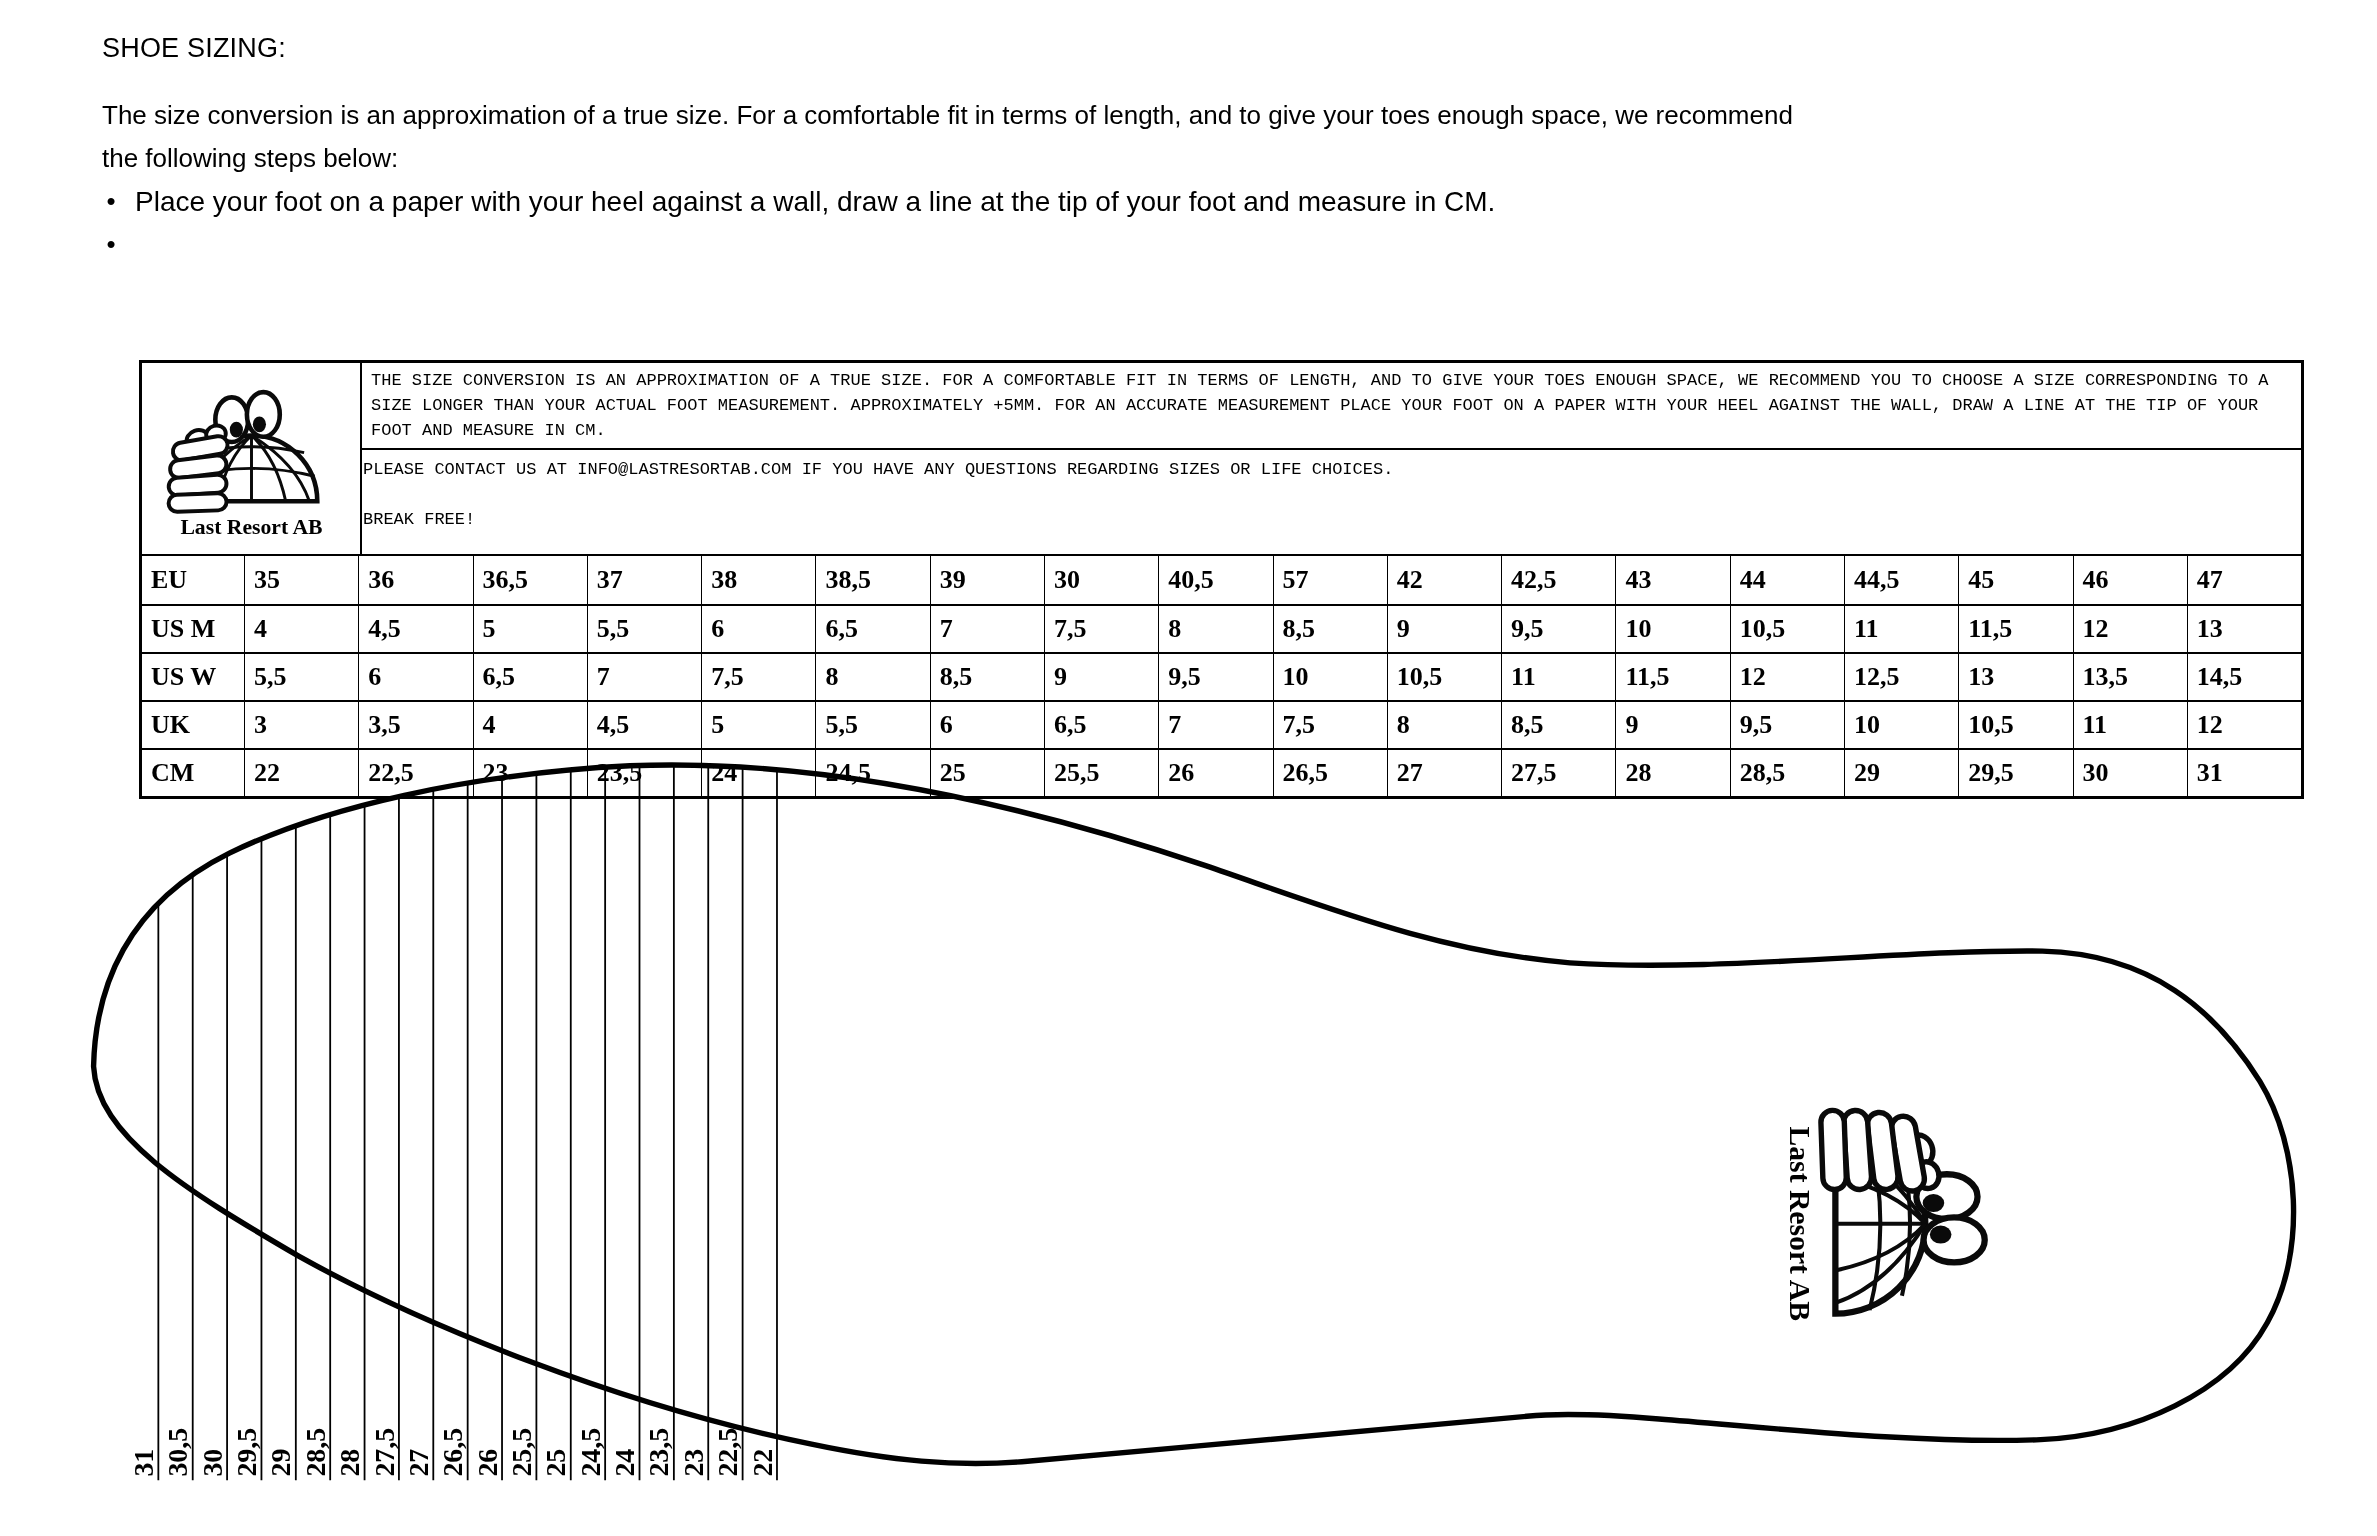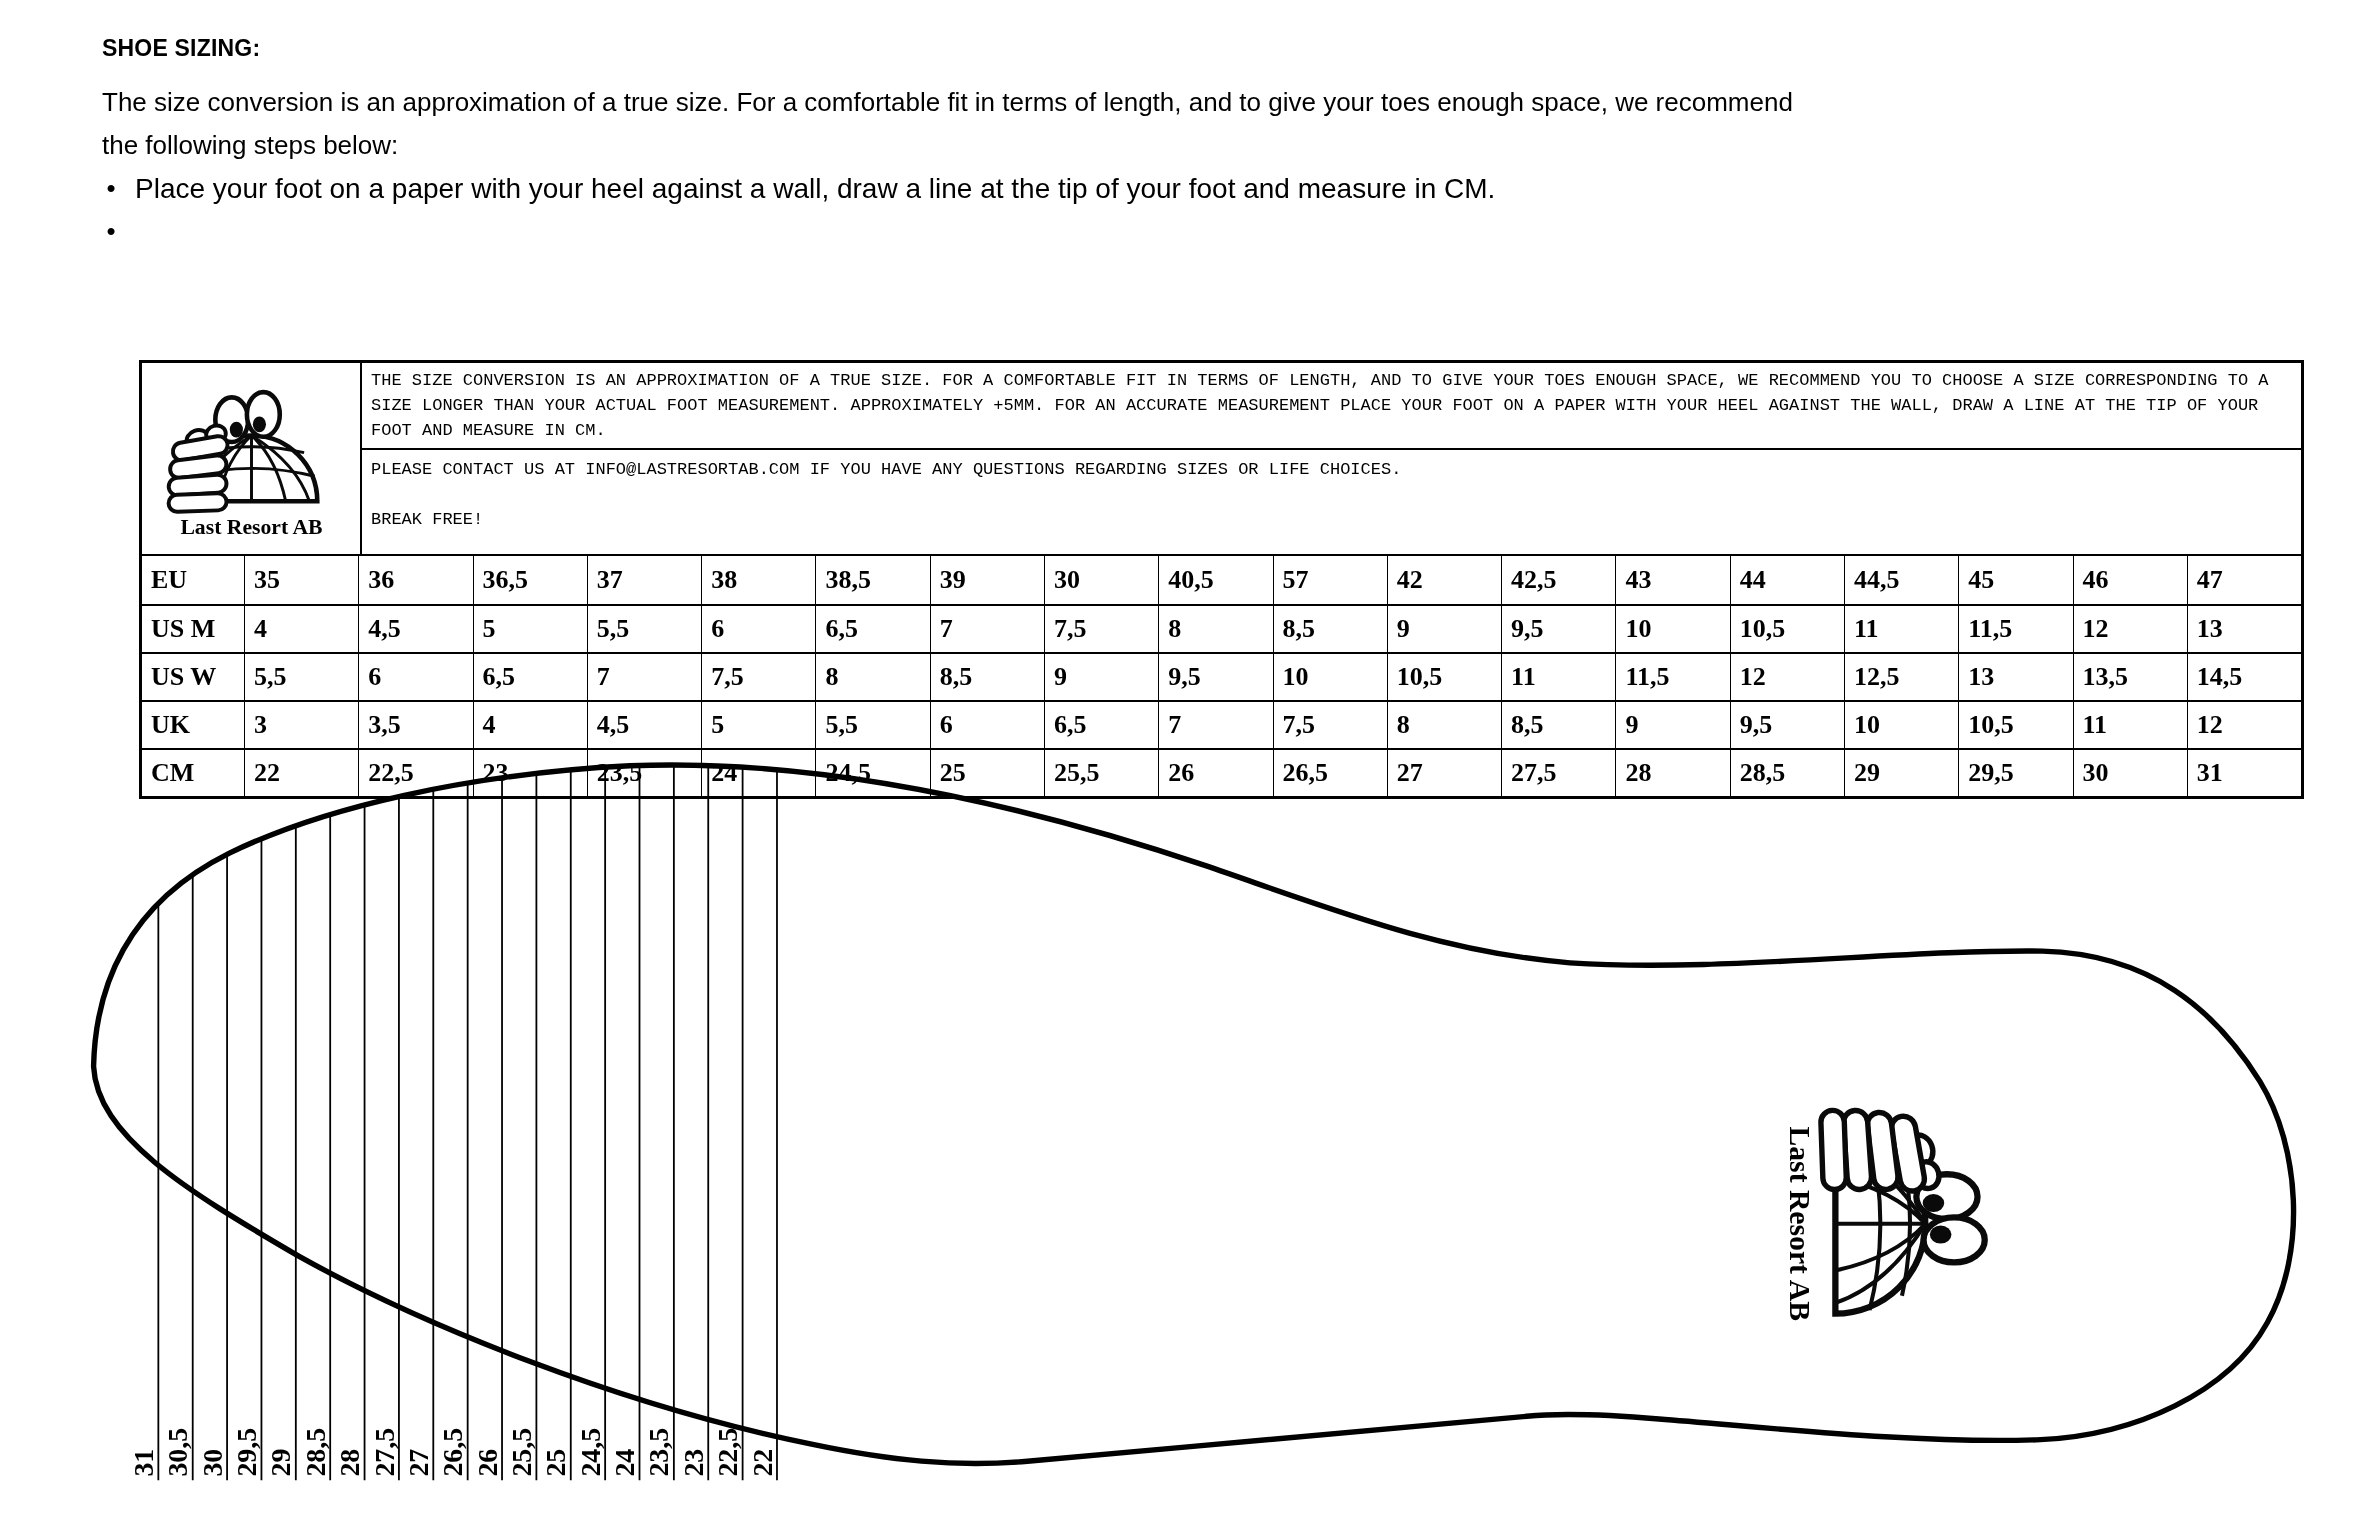--- a/index.html
+++ b/index.html
@@ -6,40 +6,40 @@
   html, body { background: #ffffff; }
   body {
     width: 2377px; height: 1537px;
     position: relative; overflow: hidden;
     color: #000;
     font-family: "Liberation Sans", sans-serif;
   }
 
   
   .intro { position: absolute; left: 102px; top: 27px; width: 2178px; }
-  .intro-heading { font-size: 23px; font-weight: bold; line-height: 43px; margin-bottom: 11px; letter-spacing: 0.2px; }
+  .intro-heading { font-size: 27px; font-weight: normal; line-height: 43px; margin-bottom: 24px; letter-spacing: 0.2px; }
   .intro-line { font-size: 26px; line-height: 43px; }
   .bullet-item { display: flex; }
   .bullet-dot { width: 33px; font-size: 26px; line-height: 43px; padding-left: 4.5px; }
   .bullet-lines { flex: 1; }
   .bullet-line { font-size: 28px; line-height: 43px; }
 
   
   .size-table {
     position: absolute; left: 139px; top: 360px; width: 2165px;
     border: 3.6px solid #000; background: #fff;
   }
   .table-header { display: flex; height: 191px; }
   .logo-cell { width: 220px; border-right: 2.7px solid #000; display: flex; align-items: center; justify-content: center; }
   .header-text-col { flex: 1; display: flex; flex-direction: column; }
   .info-cell {
     height: 87px; border-bottom: 2.7px solid #000; padding: 4.5px 9px;
     font-family: "Liberation Mono", monospace; font-size: 17px; line-height: 25px; letter-spacing: 0px;
   }
-  .contact-cell { flex: 1; padding: 8px 9px; font-family: "Liberation Mono", monospace; font-size: 17px; line-height: 23.4px; }
+  .contact-cell { flex: 1; padding: 8px 1px; font-family: "Liberation Mono", monospace; font-size: 17px; line-height: 23.4px; }
   .tagline { margin-top: 27px; }
 
   .size-grid { border-top: 2.7px solid #000; }
   .size-row { display: flex; height: 48px; border-top: 2.7px solid #000; }
   .size-row:first-child { border-top: none; }
   .size-cell {
     flex: 1; border-right: 1.8px solid #000; padding-left: 9px;
     font-family: "Liberation Serif", serif; font-weight: bold; font-size: 26px;
     display: flex; align-items: center;
   }

